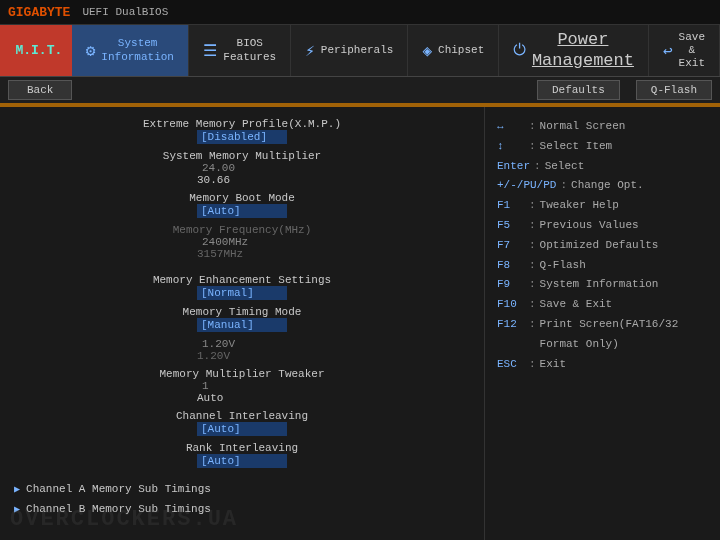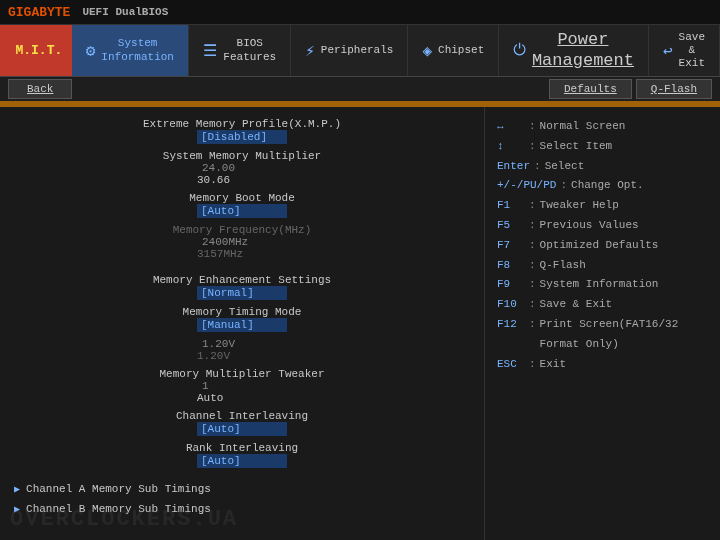--- a/index.html
+++ b/index.html
@@ -24,34 +24,33 @@
     }
     #topbar .brand {
       color: #e05000;
       font-weight: bold;
       font-size: 13px;
       margin-right: 12px;
     }
     #topbar .dualbios {
       color: #aaa;
       font-size: 11px;
-      font-weight: bold;
     }
 
     
     #navbar {
       background: #222;
       height: 52px;
       display: flex;
       align-items: stretch;
       border-bottom: 1px solid #444;
     }
     .mit-btn {
       background: #c0392b;
-      color: #fde047;
+      color: #5eead4;
       display: flex;
       align-items: center;
       justify-content: center;
       padding: 0 14px;
       font-weight: bold;
       font-size: 13px;
       min-width: 60px;
       cursor: pointer;
     }
     .mit-dot {
@@ -84,23 +83,22 @@
     }
     .nav-label { line-height: 1.2; text-align: center; }
 
     
     #actionbar {
       background: #1e1e1e;
       height: 30px;
       display: flex;
       align-items: center;
       padding: 0 8px;
-      border-bottom: 6px solid #a16207;
-      gap: 0;
-      text-decoration: underline;
+      border-bottom: 4px solid #a16207;
+      gap: 12px;
     }
     .back-btn {
       background: #333;
       color: #ccc;
       border: 1px solid #555;
       padding: 3px 18px;
       font-size: 11px;
       cursor: pointer;
       font-family: 'Courier New', monospace;
     }

